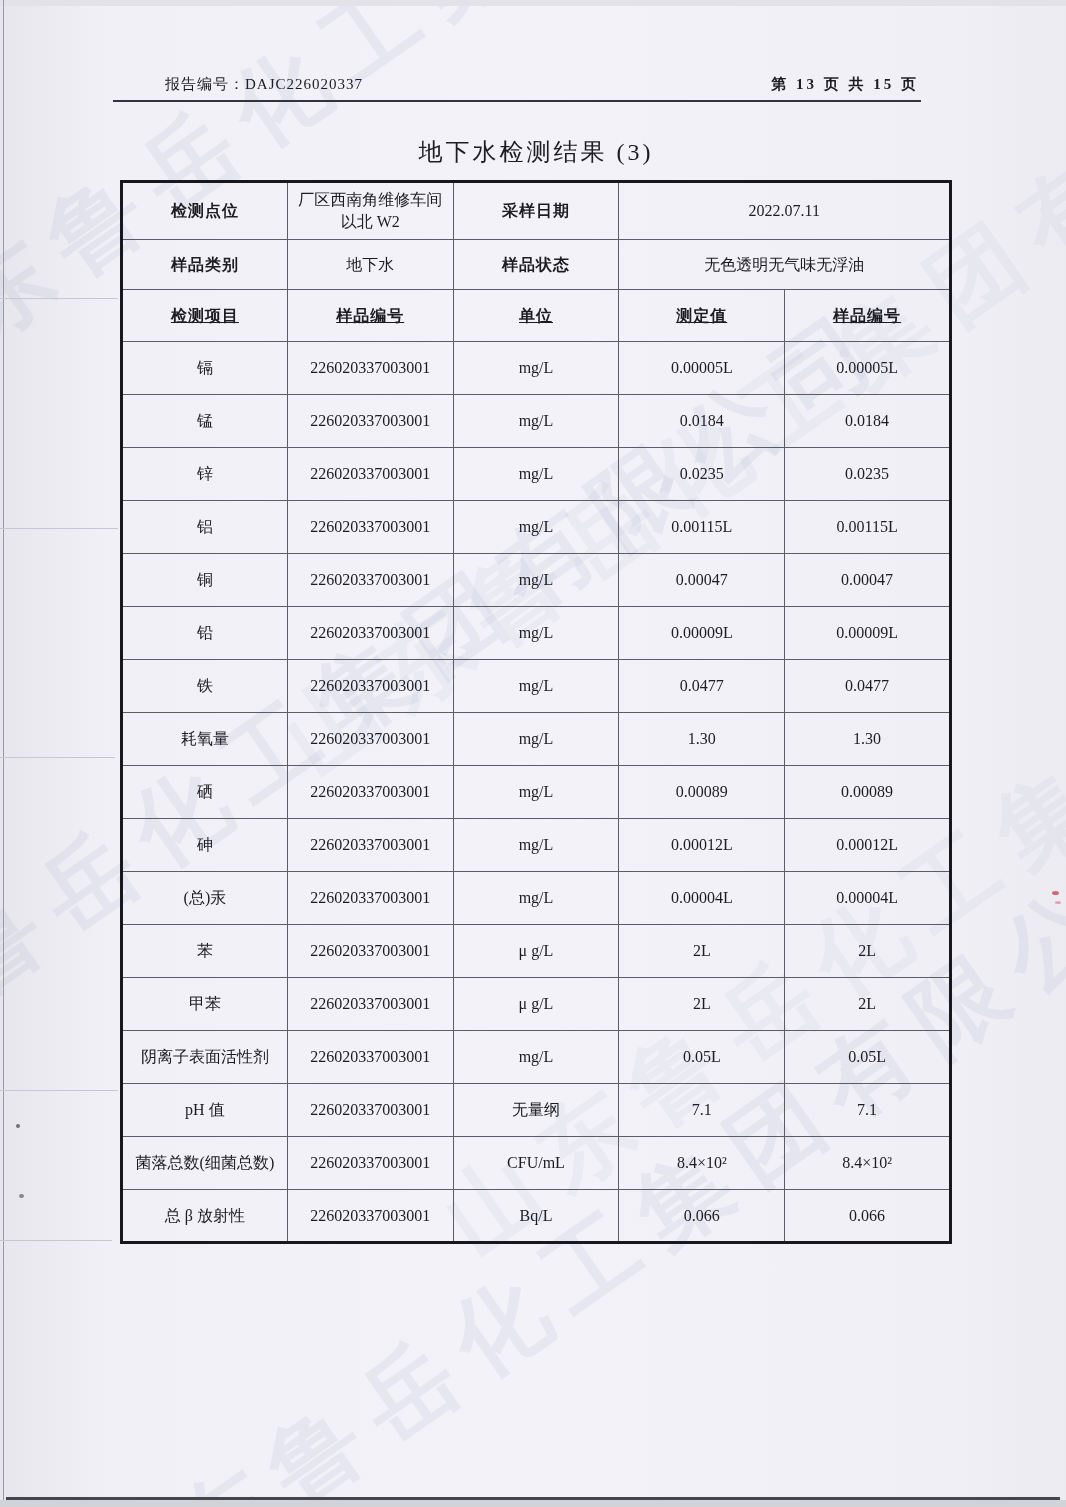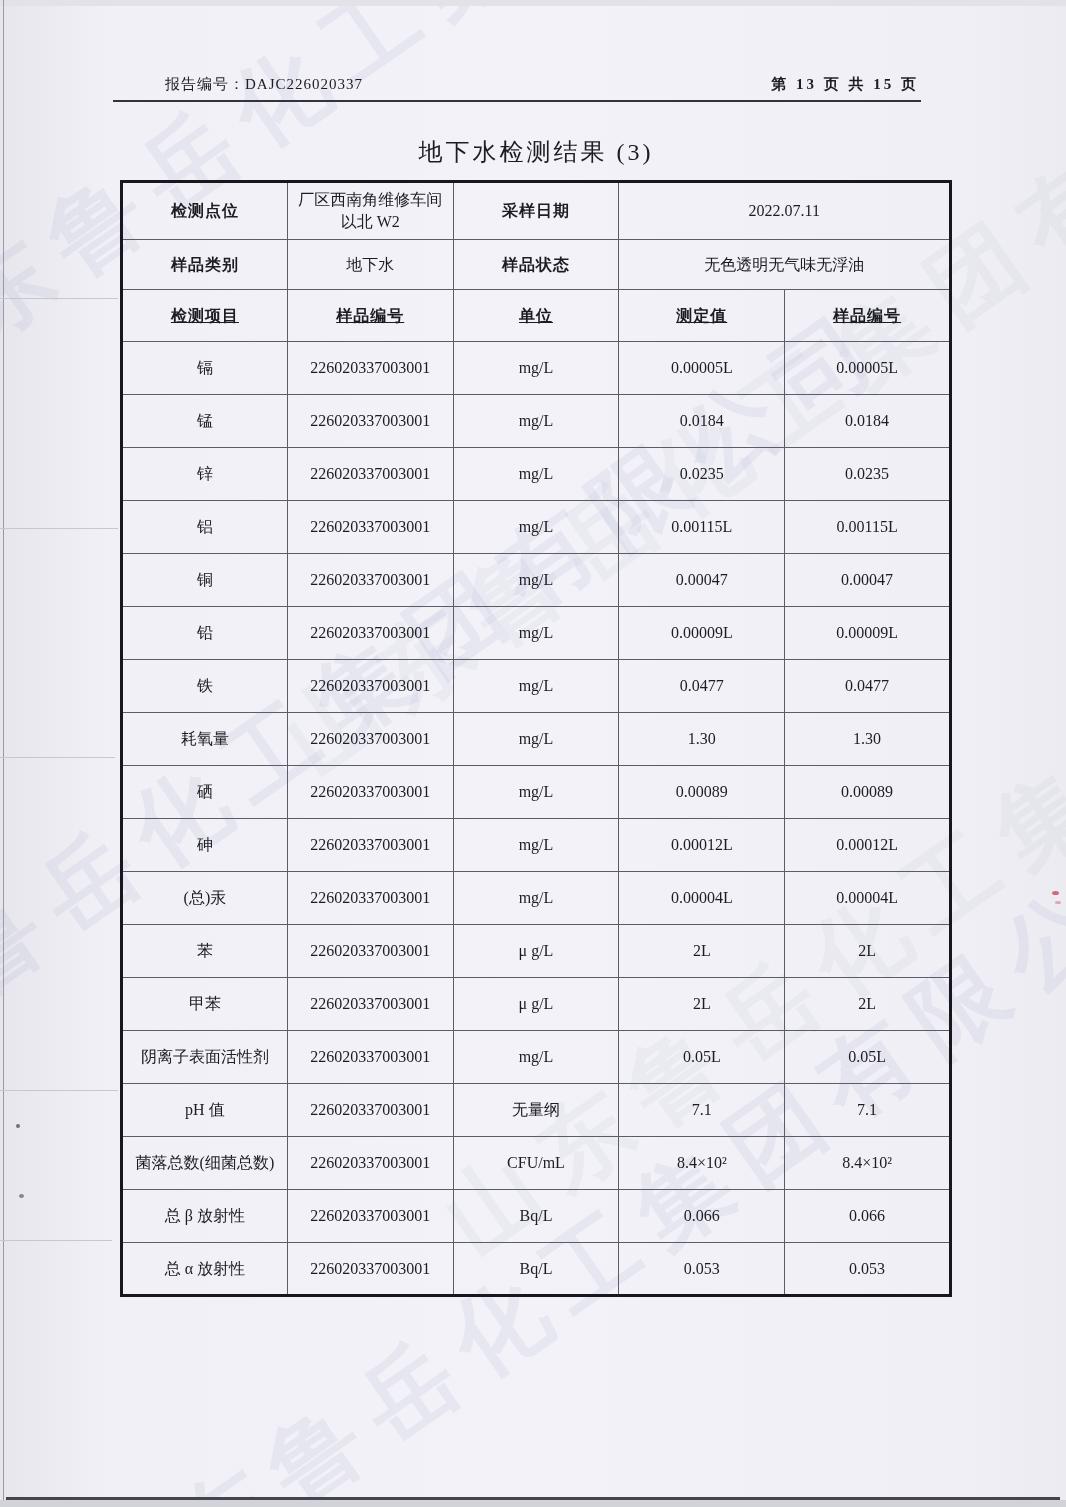--- a/index.html
+++ b/index.html
@@ -239,25 +239,18 @@
           <td>8.4×10²</td>
           <td>8.4×10²</td>
         </tr>
         <tr class="r-data">
           <td>总 β 放射性</td>
           <td>226020337003001</td>
           <td>Bq/L</td>
           <td>0.066</td>
           <td>0.066</td>
         </tr>
-        <tr class="r-data">
-          <td>总 α 放射性</td>
-          <td>226020337003001</td>
-          <td>Bq/L</td>
-          <td>0.053</td>
-          <td>0.053</td>
-        </tr>
       </tbody>
   </table>
 
   <div class="edge-bottom-line"></div>
   <div class="edge-bottom-strip"></div>
 </div>
 
 </body></html>

